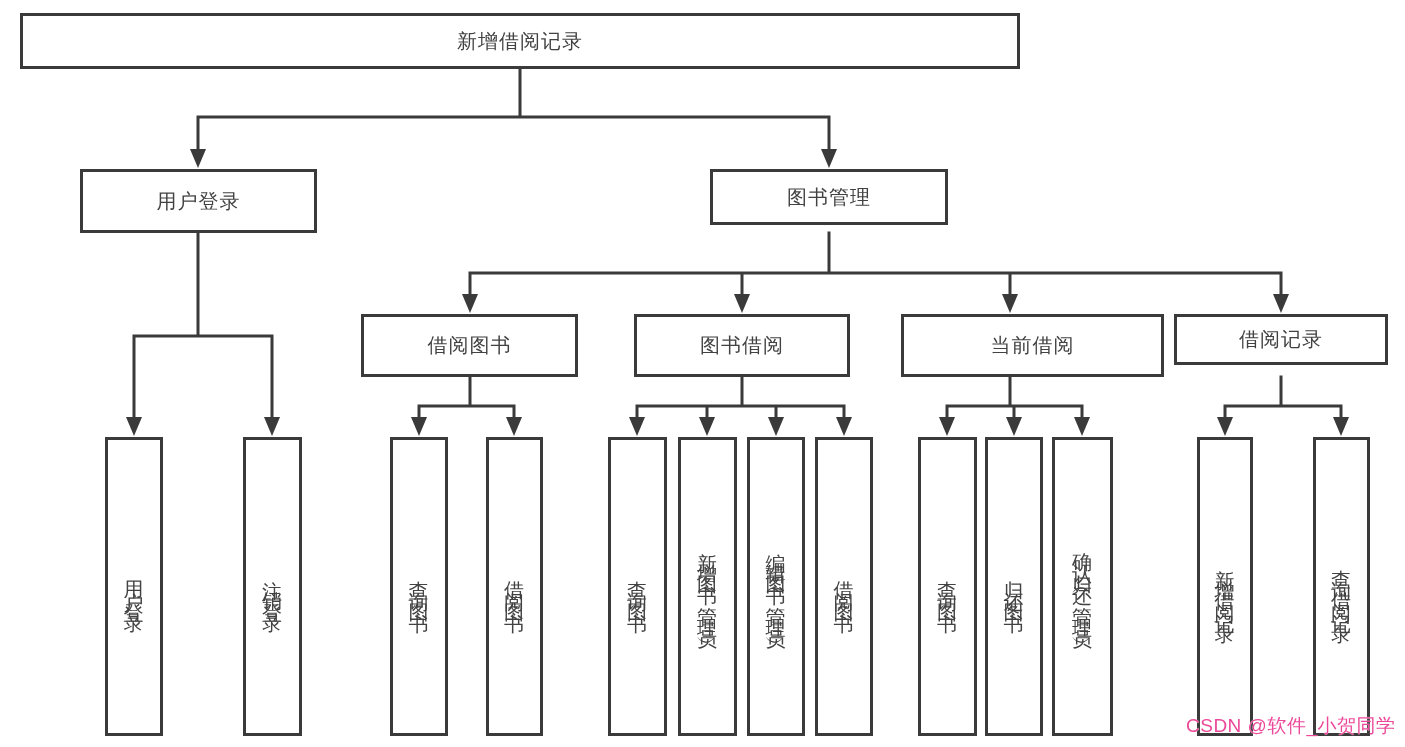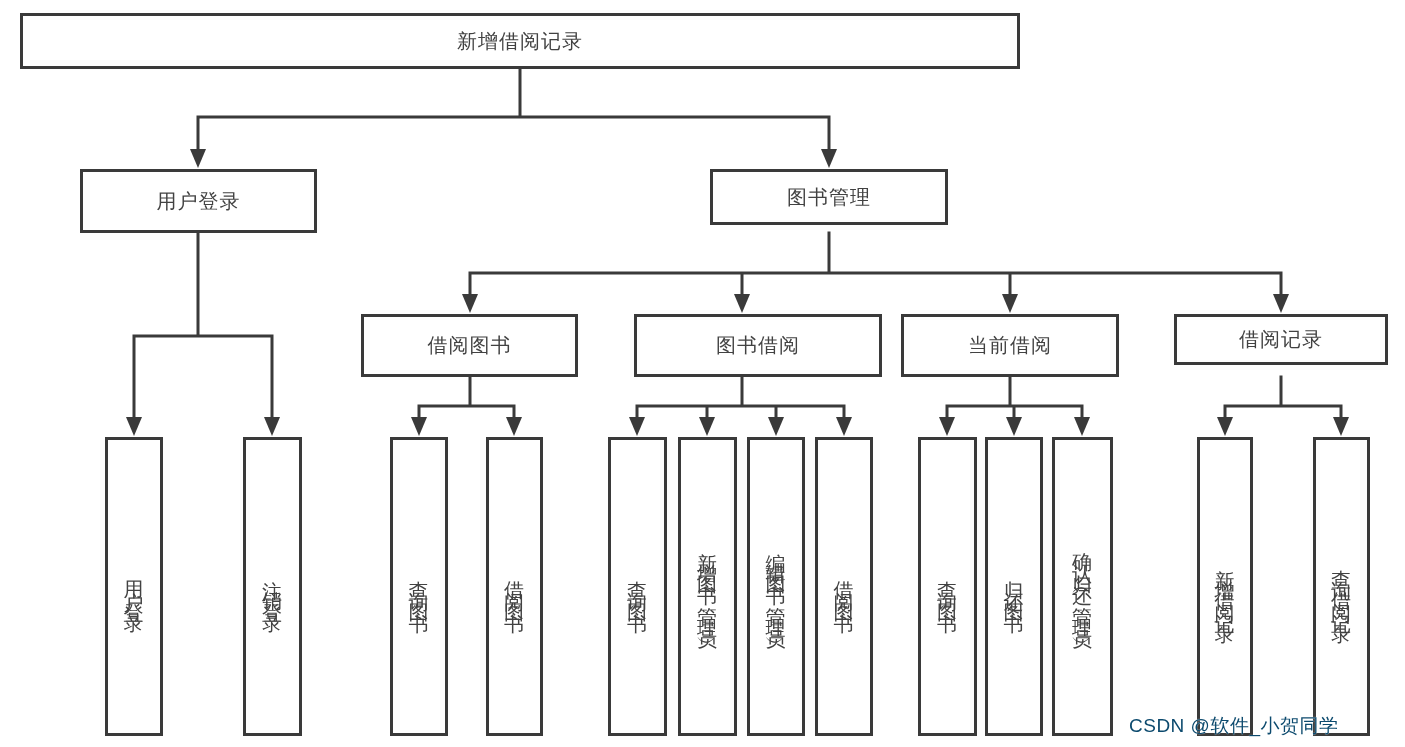--- a/index.html
+++ b/index.html
@@ -12,22 +12,22 @@
   .box{
     position:absolute;box-sizing:border-box;border:3px solid #3a3a3a;background:#ffffff;
     display:flex;align-items:center;justify-content:center;
     font-size:20px;letter-spacing:1px;color:#424242;
   }
   .vbox span{
     writing-mode:vertical-rl;text-orientation:mixed;
     letter-spacing:11px;font-size:20px;line-height:1;color:#424242;
   }
   .watermark{
-    position:absolute;left:1129px;top:713px;width:215px;
-    font-size:19px;color:#0c4a6e;letter-spacing:0.5px;white-space:nowrap;
+    position:absolute;left:1186px;top:713px;width:215px;
+    font-size:19px;color:#ec4899;letter-spacing:0.5px;white-space:nowrap;
     text-shadow:0 0 1px #ffffff;
   }
 </style>
 </head>
 <body>
 
 <div id="canvas">
 
   <svg id="wires" viewBox="0 0 1405 747" xmlns="http://www.w3.org/2000/svg">
     <g stroke="#3a3a3a" stroke-width="3" fill="none" stroke-linecap="square">
@@ -69,24 +69,24 @@
   <div class="box" style="left:80px;top:169px;width:237px;height:64px;">
     <span>用户登录</span>
   </div>
   <div class="box" style="left:710px;top:169px;width:238px;height:56px;">
     <span>图书管理</span>
   </div>
 
   <div class="box" style="left:361px;top:314px;width:217px;height:63px;">
     <span>借阅图书</span>
   </div>
-  <div class="box" style="left:634px;top:314px;width:248px;height:63px;">
+  <div class="box" style="left:634px;top:314px;width:216px;height:63px;">
     <span>图书借阅</span>
   </div>
-  <div class="box" style="left:901px;top:314px;width:218px;height:63px;">
+  <div class="box" style="left:901px;top:314px;width:263px;height:63px;">
     <span>当前借阅</span>
   </div>
   <div class="box" style="left:1174px;top:314px;width:214px;height:51px;">
     <span>借阅记录</span>
   </div>
 
   <div class="box vbox" style="left:105px;top:437px;width:58px;height:299px;">
     <span>用户登录</span>
   </div>
   <div class="box vbox" style="left:243px;top:437px;width:59px;height:299px;">

